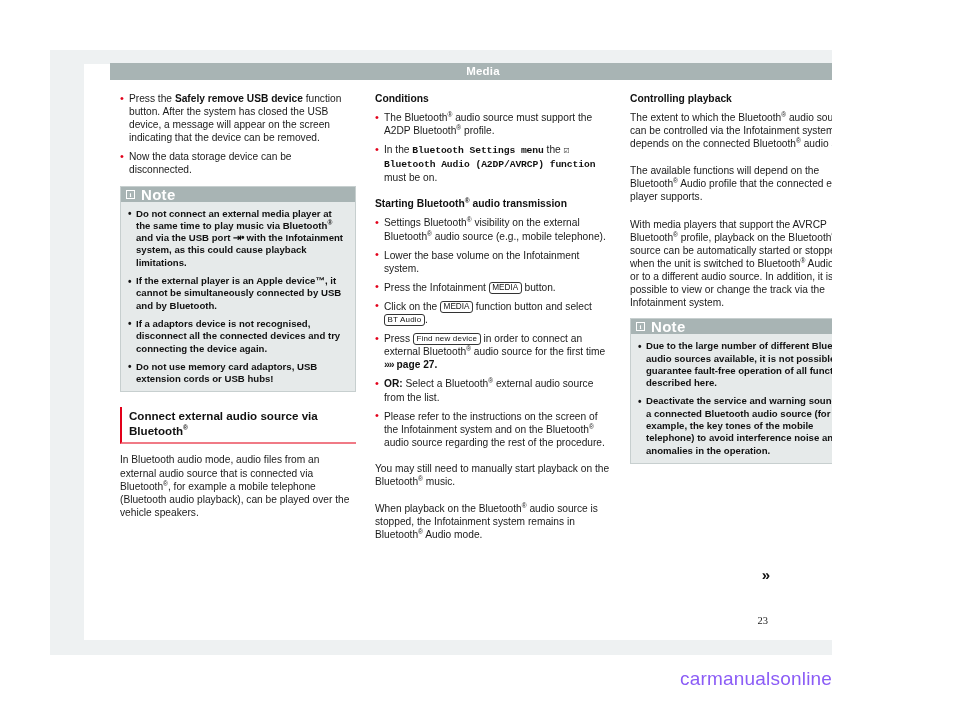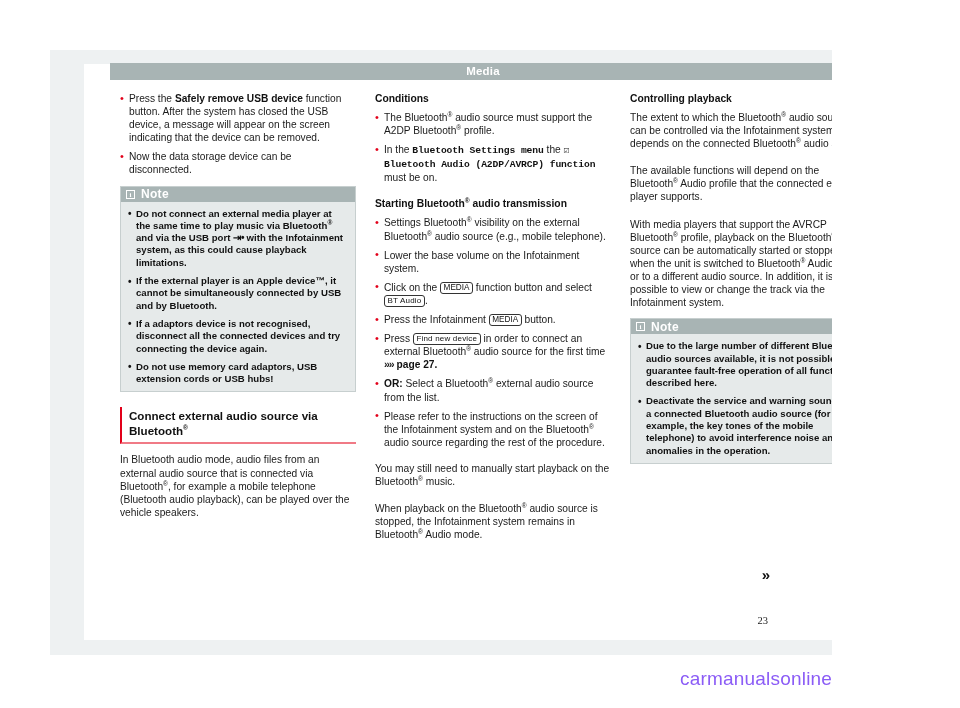--- a/index.html
+++ b/index.html
@@ -134,21 +134,21 @@
     border: 1px solid #ffffff;
     color: #ffffff;
     font-size: 7px;
     font-weight: bold;
     line-height: 8px;
     text-align: center;
     font-family: "Liberation Serif", serif;
   }
   .note-title {
     color: #ffffff;
-    font-size: 12px;
+    font-size: 15px;
     font-weight: bold;
     letter-spacing: .3px;
   }
   .note-body { padding: 6px 7px 6px 7px; }
   .note-body .bullet-item {
     font-weight: bold;
     font-size: 9.6px;
     line-height: 12.3px;
     color: #111111;
     margin-bottom: 6px;
@@ -290,25 +290,25 @@
 
       <div class="bullet-item">
         <span>Settings Bluetooth</span><sup>®</sup><span> visibility on the external Bluetooth</span><sup>®</sup><span> audio source (e.g., mobile telephone).</span>
       </div>
 
       <div class="bullet-item">
         <span>Lower the base volume on the Infotainment system.</span>
       </div>
 
       <div class="bullet-item">
+        <span>Press the Infotainment </span><span class="chip">MEDIA</span><span> button.</span>
+      </div>
+
+      <div class="bullet-item">
         <span>Click on the </span><span class="chip">MEDIA</span><span> function button and select </span><span class="chip mono-chip">BT Audio</span><span>.</span>
-      </div>
-
-      <div class="bullet-item">
-        <span>Press the Infotainment </span><span class="chip">MEDIA</span><span> button.</span>
       </div>
 
       <div class="bullet-item">
         <span>Press </span><span class="chip mono-chip">Find new device</span><span> in order to connect an external Bluetooth</span><sup>®</sup><span> audio source for the first time </span><span class="arrow-ref">»»</span><b> page 27.</b>
       </div>
 
       <div class="bullet-item">
         <b>OR:</b><span> Select a Bluetooth</span><sup>®</sup><span> external audio source from the list.</span>
       </div>
 

